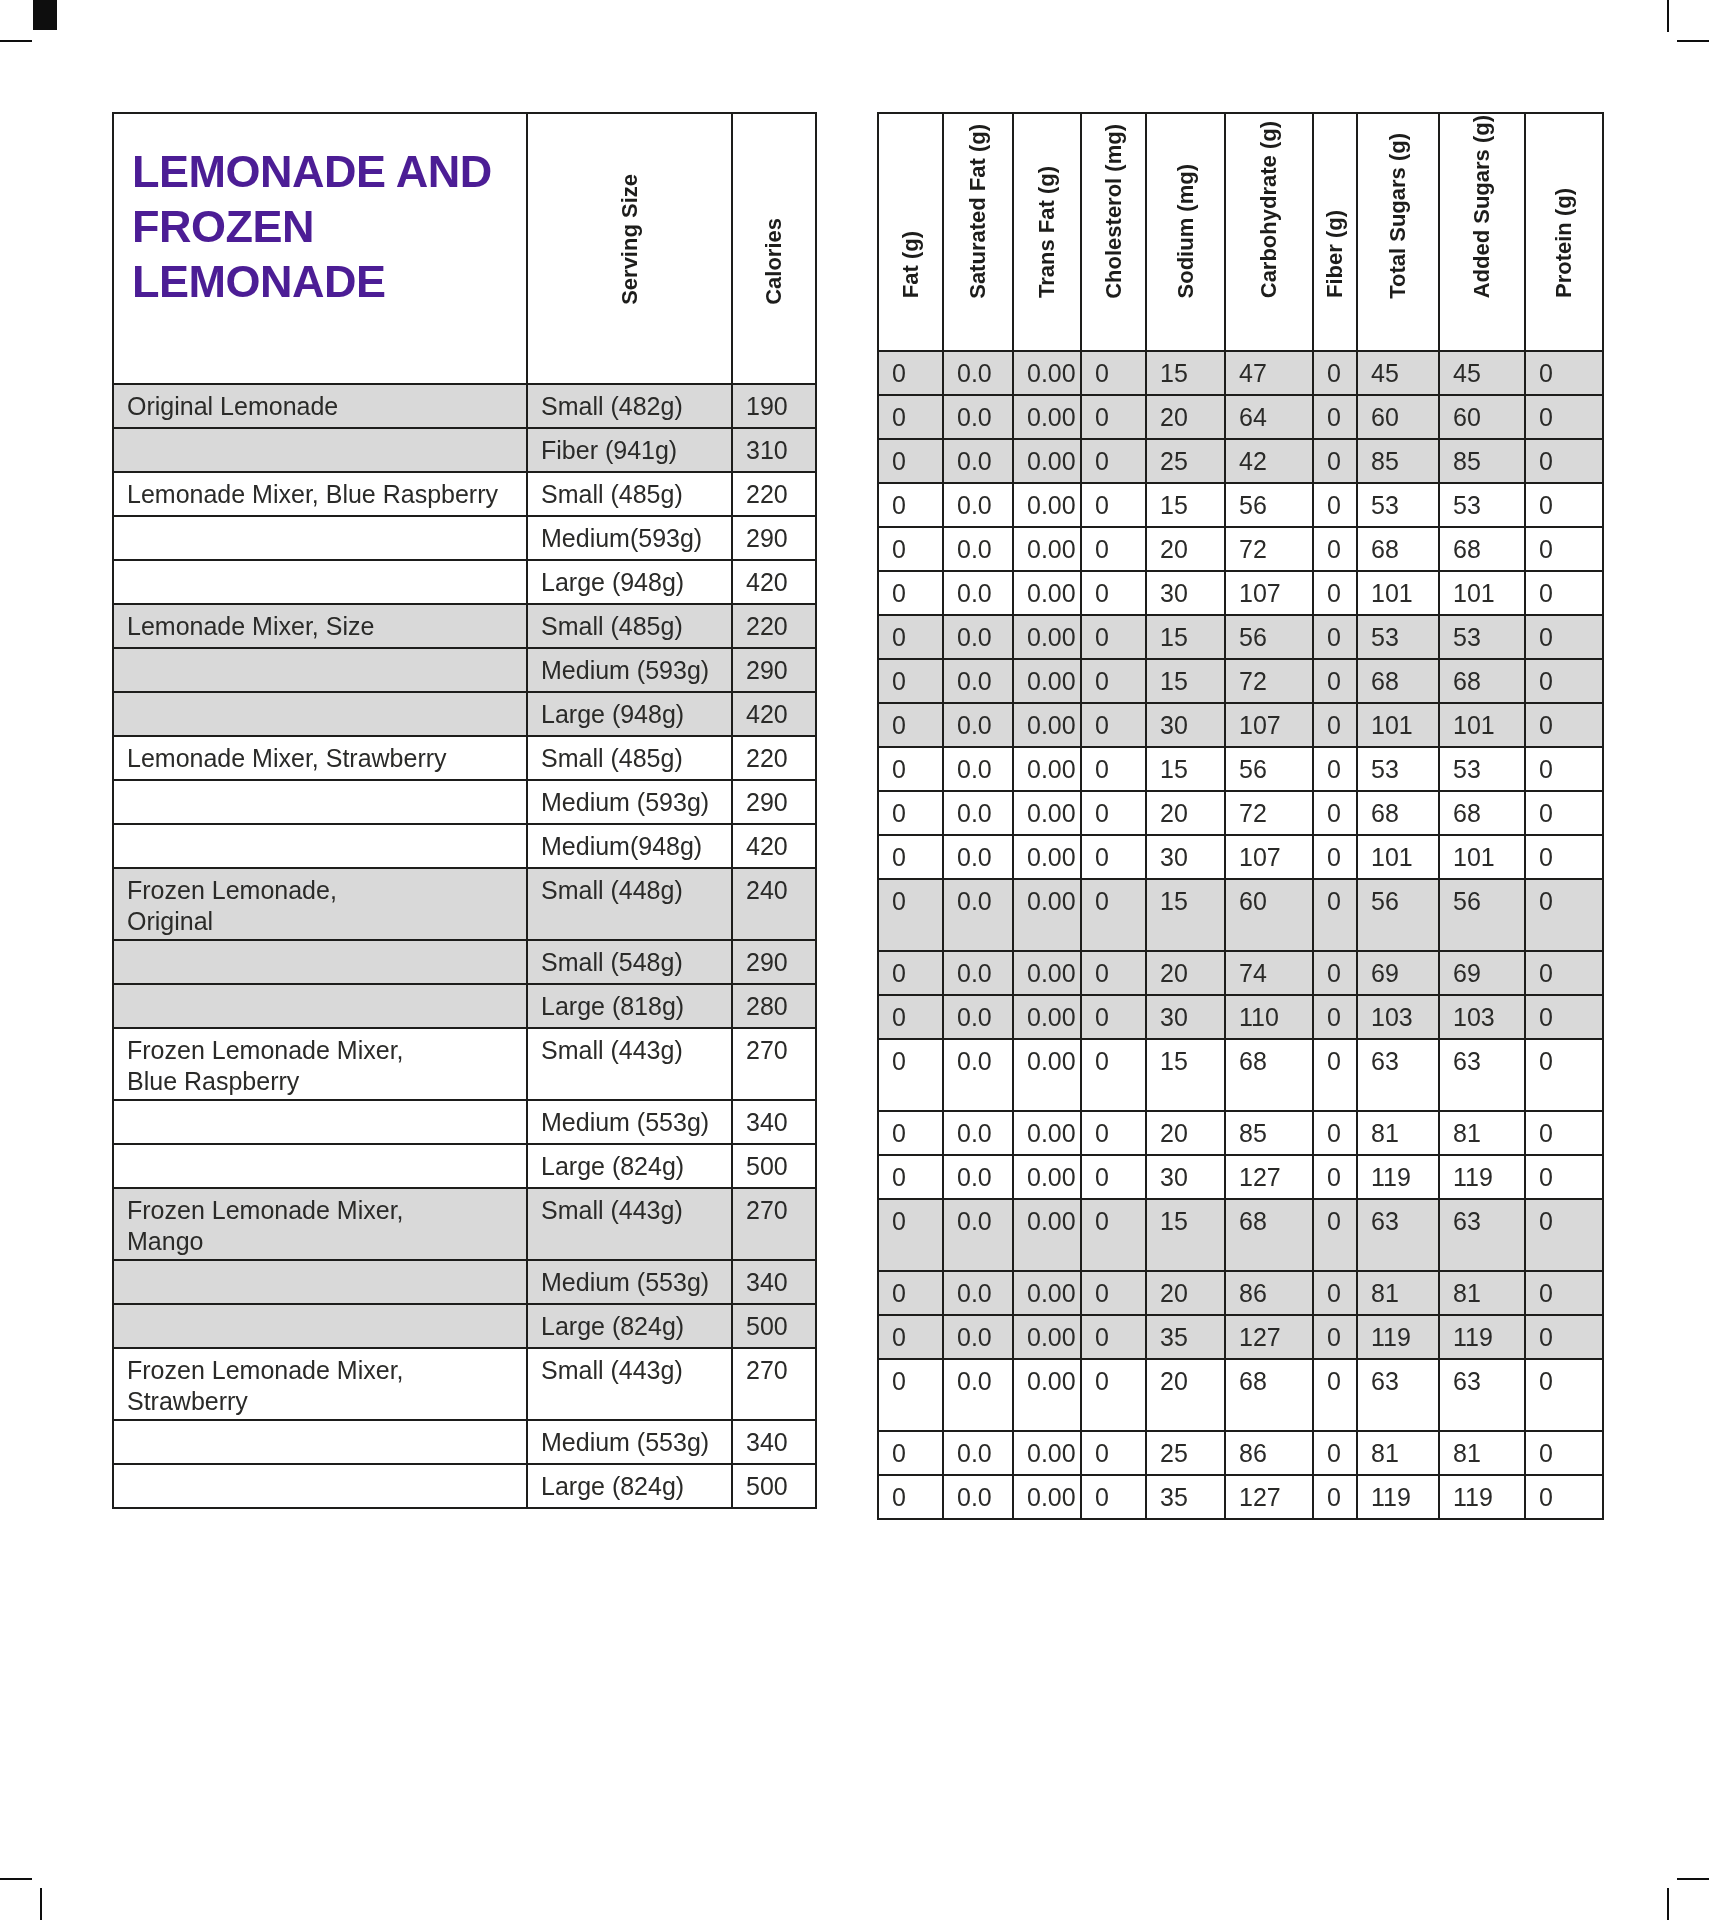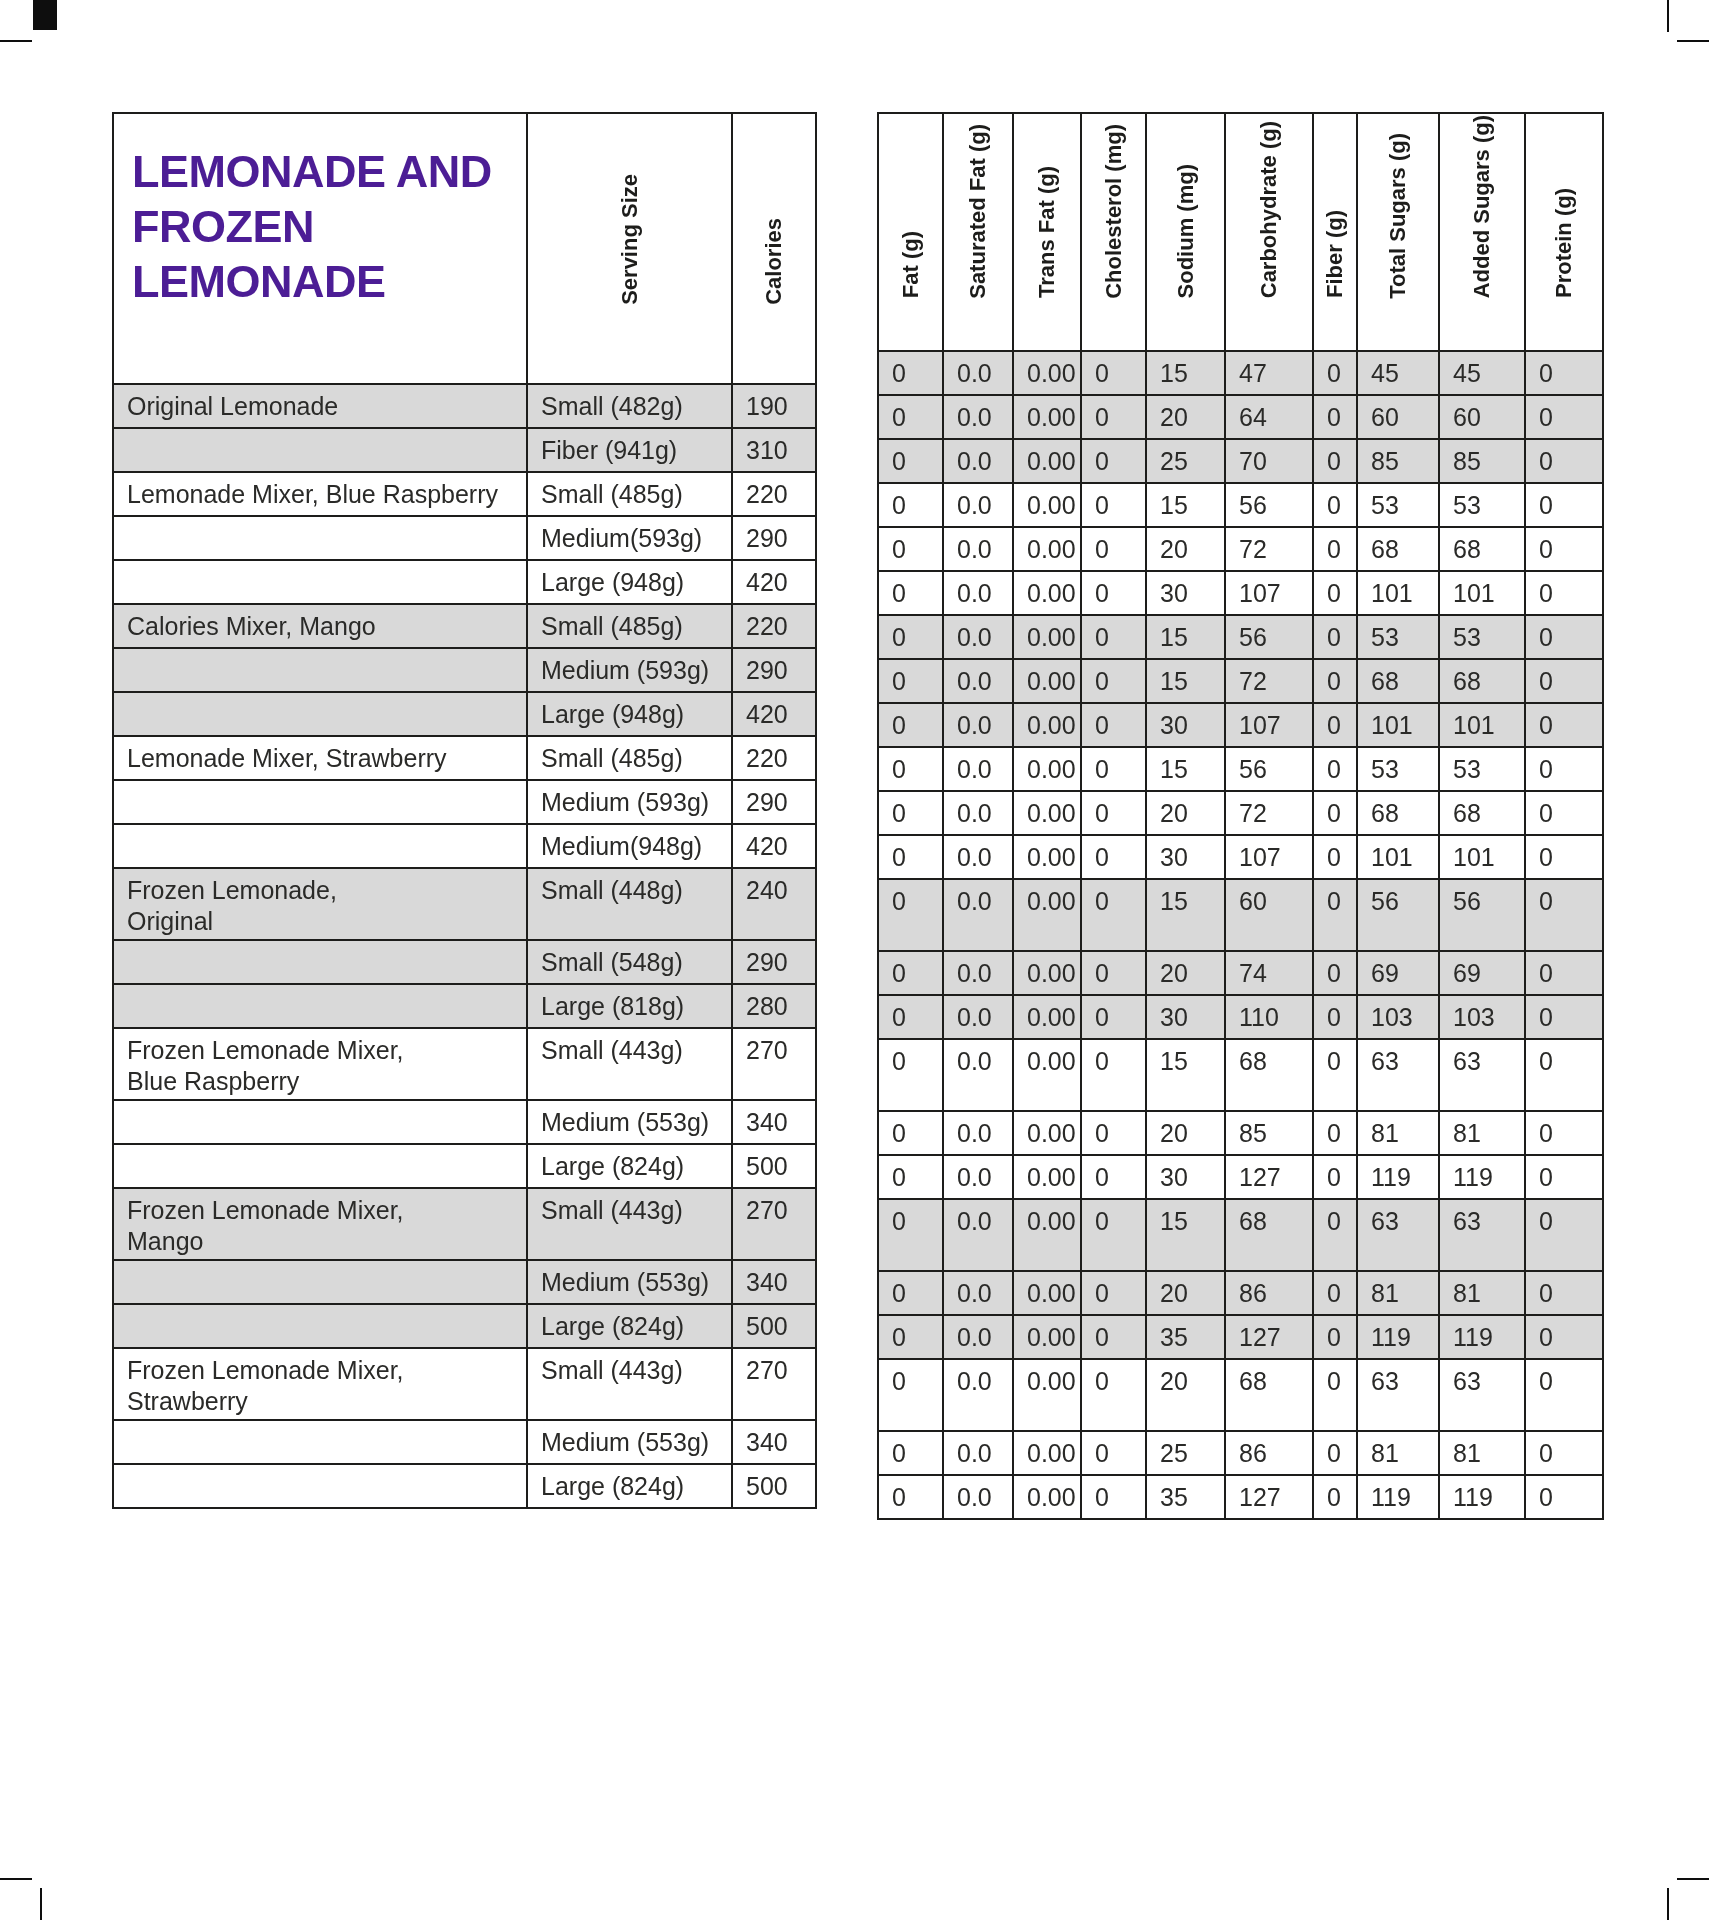--- a/index.html
+++ b/index.html
@@ -102,21 +102,21 @@
           <td></td>
           <td>Medium(593g)</td>
           <td>290</td>
         </tr>
         <tr class="">
           <td></td>
           <td>Large (948g)</td>
           <td>420</td>
         </tr>
         <tr class="shaded">
-          <td>Calories Mixer, Mango</td>
+          <td>Lemonade Mixer, Size</td>
           <td>Small (485g)</td>
           <td>220</td>
         </tr>
         <tr class="shaded">
           <td></td>
           <td>Medium (593g)</td>
           <td>290</td>
         </tr>
         <tr class="shaded">
           <td></td>
@@ -256,21 +256,21 @@
           <td>60</td>
           <td>60</td>
           <td>0</td>
         </tr>
         <tr class="shaded">
           <td>0</td>
           <td>0.0</td>
           <td>0.00</td>
           <td>0</td>
           <td>25</td>
-          <td>70</td>
+          <td>42</td>
           <td>0</td>
           <td>85</td>
           <td>85</td>
           <td>0</td>
         </tr>
         <tr class="">
           <td>0</td>
           <td>0.0</td>
           <td>0.00</td>
           <td>0</td>

